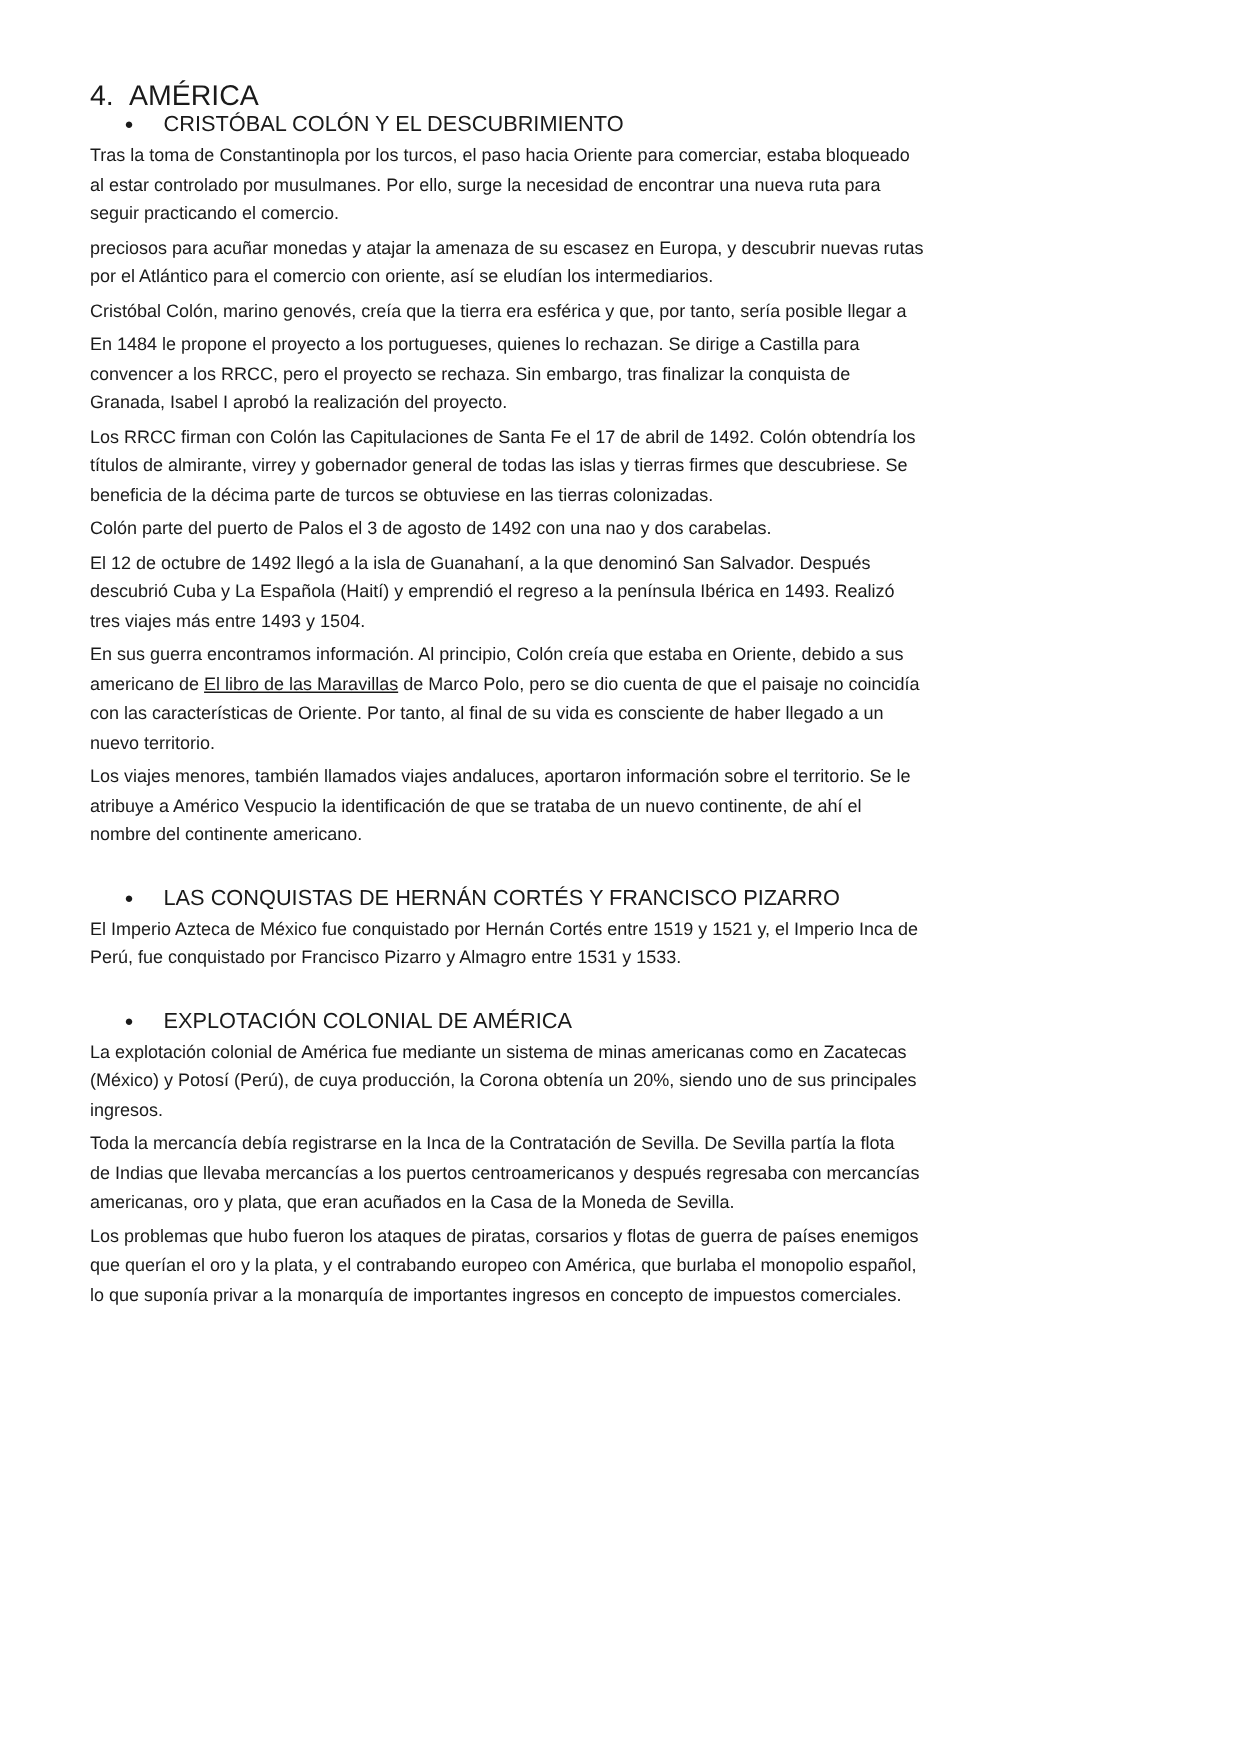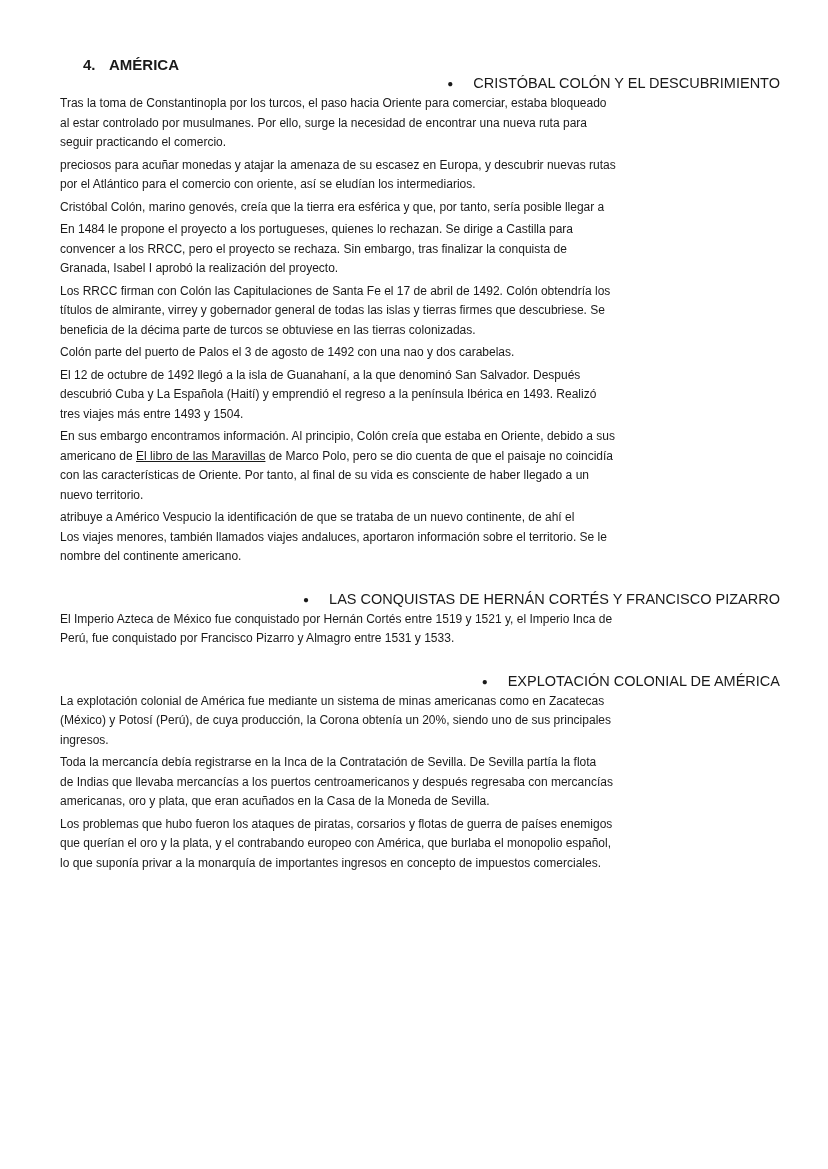--- a/index.html
+++ b/index.html
@@ -1,21 +1,21 @@
 <!DOCTYPE html>
 <html><head>
 <meta charset="utf-8">
 <style>
   html, body { margin: 0; padding: 0; background: #ffffff; }
   body { width: 828px; height: 1169px; position: relative; overflow: hidden;
          font-family: "Liberation Sans", sans-serif; color: #1a1a1a; }
   .page { position: absolute; left: 60px; top: 55px; width: 720px; }
-  .h1 { font-weight: bold; font-size: 15px; line-height: 19px; margin-left: 23px; }
+  .h1 { font-weight: normal; font-size: 19px; line-height: 19px; }
   .h1 .num { display: inline-block; width: 26px; }
-  .bullet-head { font-size: 14.5px; line-height: 19px; margin-left: 23px; display: flex; justify-content: flex-end; }
+  .bullet-head { font-size: 14.5px; line-height: 19px; margin-left: 23px; display: flex; }
   .bullet-head .dot { display: inline-block; width: 26px; }
   .bullet-head .dot::before { content: "●"; font-size: 10px; position: relative; top: -1px; }
   p { margin: 0 0 3px 0; font-size: 12px; line-height: 19.5px; white-space: nowrap; }
   .line { display: block; }
   .u { text-decoration: underline; }
   .gap { height: 20px; }
 </style>
 </head>
 <body>
 
@@ -54,28 +54,28 @@
   </p>
   <p>
     <span class="line">Colón parte del puerto de Palos el 3 de agosto de 1492 con una nao y dos carabelas.</span>
   </p>
   <p>
     <span class="line">El 12 de octubre de 1492 llegó a la isla de Guanahaní, a la que denominó San Salvador. Después</span>
     <span class="line">descubrió Cuba y La Española (Haití) y emprendió el regreso a la península Ibérica en 1493. Realizó</span>
     <span class="line">tres viajes más entre 1493 y 1504.</span>
   </p>
   <p>
-    <span class="line">En sus embargo encontramos información. Al principio, Colón creía que estaba en Oriente, debido a sus</span>
+    <span class="line">En sus guerra encontramos información. Al principio, Colón creía que estaba en Oriente, debido a sus</span>
     <span class="line"><span>americano de </span><span class="u">El libro de las Maravillas</span><span> de Marco Polo, pero se dio cuenta de que el paisaje no coincidía</span></span>
     <span class="line">con las características de Oriente. Por tanto, al final de su vida es consciente de haber llegado a un</span>
     <span class="line">nuevo territorio.</span>
   </p>
   <p>
+    <span class="line">Los viajes menores, también llamados viajes andaluces, aportaron información sobre el territorio. Se le</span>
     <span class="line">atribuye a Américo Vespucio la identificación de que se trataba de un nuevo continente, de ahí el</span>
-    <span class="line">Los viajes menores, también llamados viajes andaluces, aportaron información sobre el territorio. Se le</span>
     <span class="line">nombre del continente americano.</span>
   </p>
 
   <div class="gap"></div>
 
   <div class="bullet-head">
     <span class="dot"></span>
     <span>LAS CONQUISTAS DE HERNÁN CORTÉS Y FRANCISCO PIZARRO</span>
   </div>
   <p>

